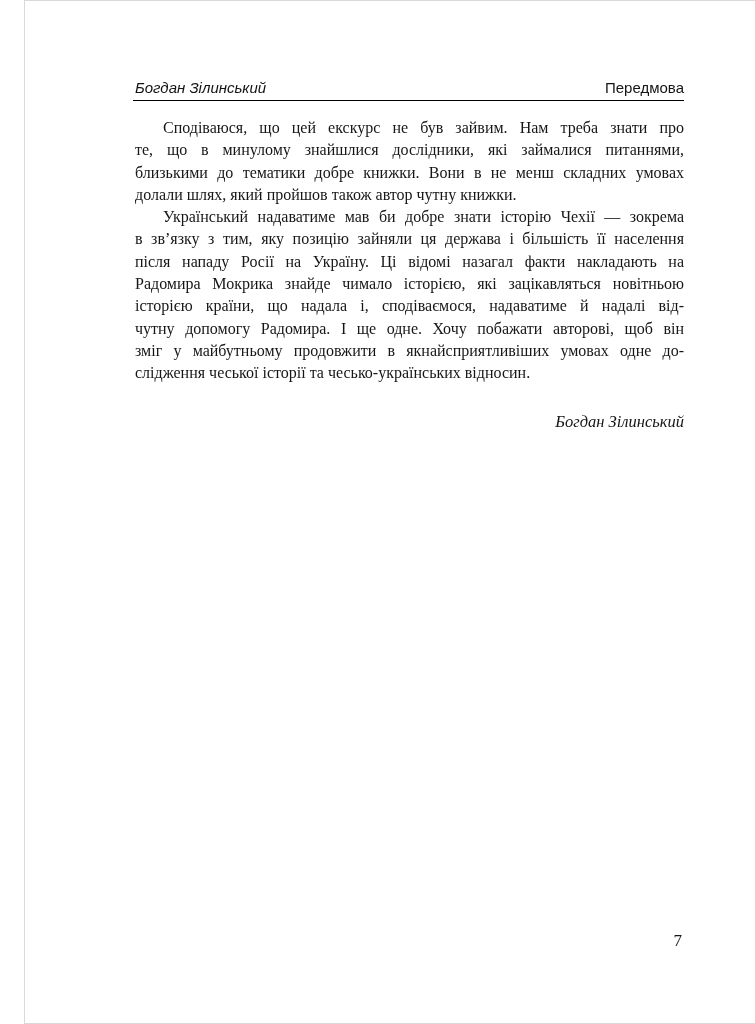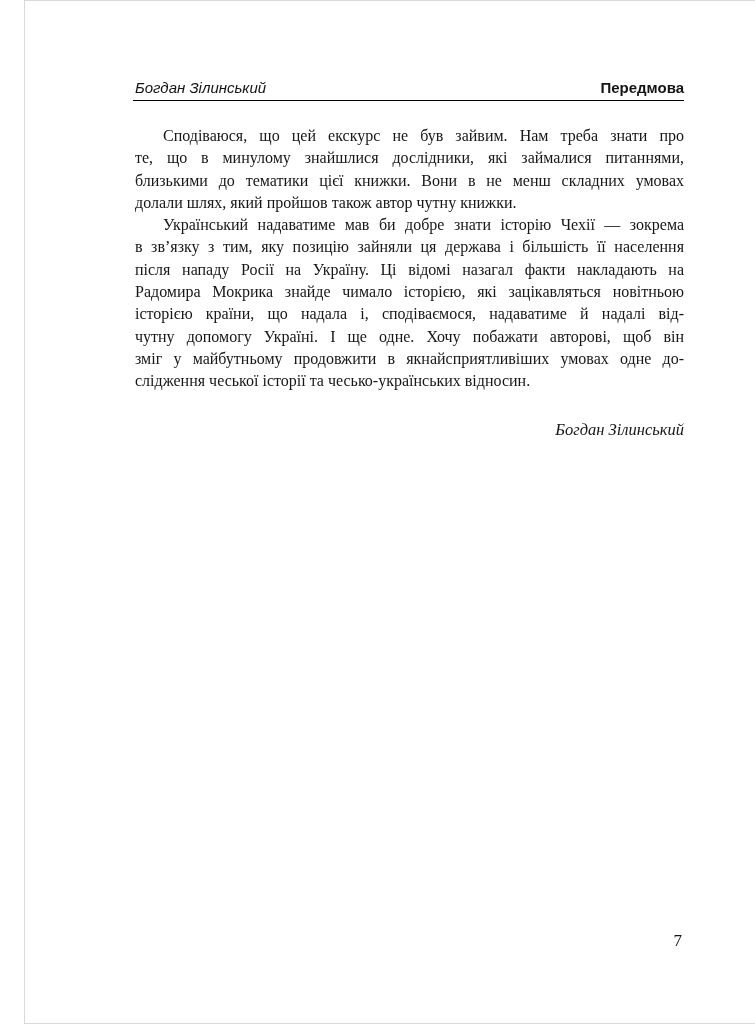--- a/index.html
+++ b/index.html
@@ -30,33 +30,32 @@
     font-family: "Liberation Sans", sans-serif;
     font-size: 15px;
     color: #141414;
   }
   .header-left {
     font-style: italic;
     font-weight: 500;
   }
   .header-right {
     font-style: normal;
-    font-weight: bold;
   }
   .header-rule {
     position: absolute;
     top: 99px;
     left: 108px;
     width: 551px;
     height: 0;
     border-top: 1.4px solid #000000;
   }
   .body-text {
     position: absolute;
-    top: 124px;
+    top: 116px;
     left: 110px;
     width: 549px;
     font-size: 16px;
     line-height: 22.3px;
     color: #161616;
   }
   .paragraph {
     margin: 0;
     padding: 0;
   }
@@ -100,31 +99,31 @@
     <span class="header-right">Передмова</span>
   </header>
 
   <div class="header-rule"></div>
 
   <main class="body-text">
 
     <p class="paragraph">
       <span class="line j ind">Сподіваюся, що цей екскурс не був зайвим. Нам треба знати про</span>
       <span class="line j">те, що в минулому знайшлися дослідники, які займалися питаннями,</span>
-      <span class="line j">близькими до тематики цієї книжки. Вони в не менш складних умовах</span>
+      <span class="line j">близькими до тематики добре книжки. Вони в не менш складних умовах</span>
       <span class="line">долали шлях, який пройшов також автор чутну книжки.</span>
     </p>
 
     <p class="paragraph">
       <span class="line j ind">Український надаватиме мав би добре знати історію Чехії — зокрема</span>
       <span class="line j">в зв’язку з тим, яку позицію зайняли ця держава і більшість її населення</span>
       <span class="line j">після нападу Росії на Україну. Ці відомі назагал факти накладають на</span>
       <span class="line j">Радомира Мокрика знайде чимало історією, які зацікавляться новітньою</span>
       <span class="line j">історією країни, що надала і, сподіваємося, надаватиме й надалі від-</span>
-      <span class="line j">чутну допомогу Україні. І ще одне. Хочу побажати авторові, щоб він</span>
+      <span class="line j">чутну допомогу Радомира. І ще одне. Хочу побажати авторові, щоб він</span>
       <span class="line j">зміг у майбутньому продовжити в якнайсприятливіших умовах одне до-</span>
       <span class="line">слідження чеської історії та чесько-українських відносин.</span>
     </p>
 
     <div class="signature">Богдан Зілинський</div>
 
   </main>
 
   <div class="page-number">7</div>
 

